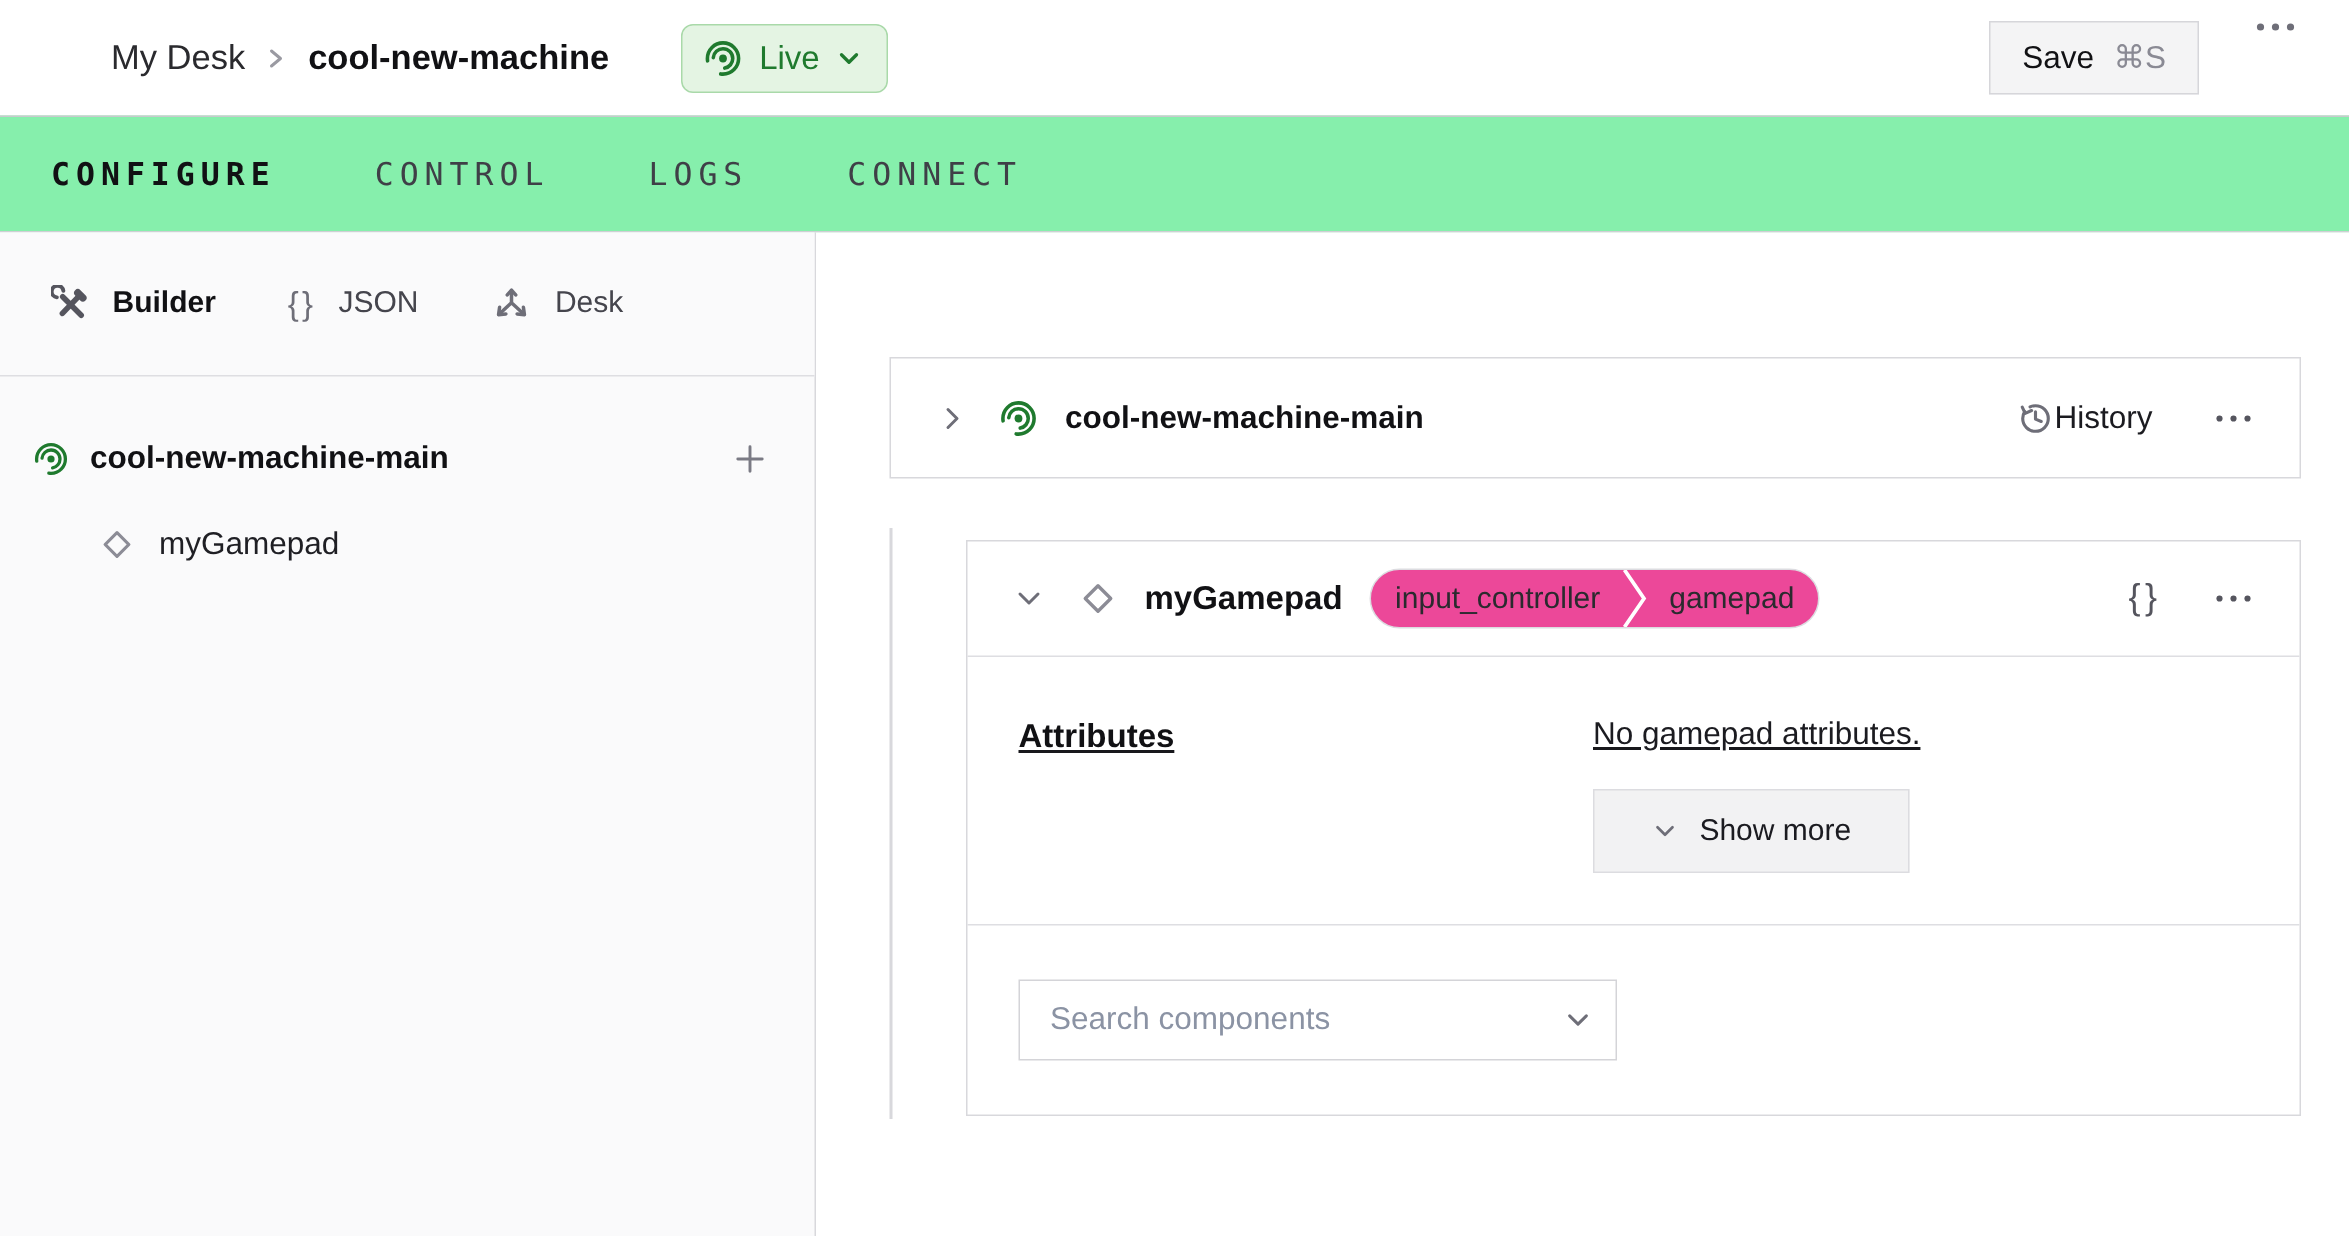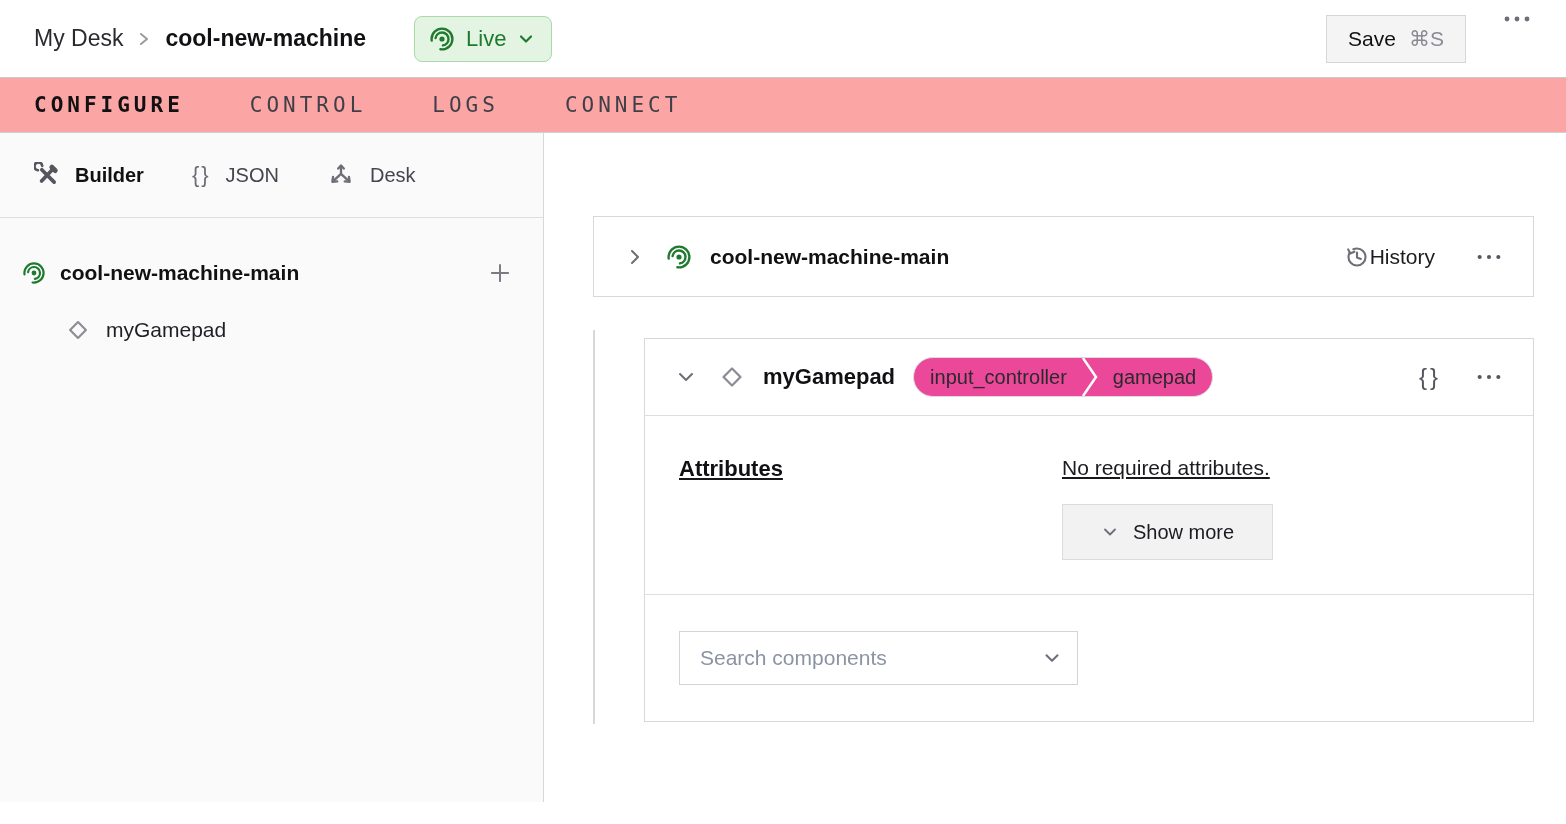--- a/index.html
+++ b/index.html
@@ -1,49 +1,49 @@
 <!DOCTYPE html>
 <html><head>
 <meta charset="utf-8">
 <style>
   * { margin:0; padding:0; box-sizing:border-box; }
   html,body { width:1566px; height:824px; overflow:hidden; background:#fff;
     font-family:"Liberation Sans","DejaVu Sans",sans-serif; color:#18181c; }
 
   
-  .topbar { height:77px; background:#fff; display:flex; align-items:center; padding:0 34px; }
+  .topbar { height:77px; background:#fff; display:flex; align-items:center; padding:0 34px;margin-left:40px; }
   .crumb-parent { font-size:23px; color:#2a2a2e; cursor:pointer; }
   .crumb-sep { margin:0 14px; display:flex; align-items:center; }
   .crumb-current { font-size:23px; font-weight:700; color:#111114; }
   .live-badge { margin-left:48px; display:inline-flex; align-items:center; gap:11px;
     background:#e4f4e3; border:1.5px solid #a9d9a9; border-radius:8px;
     padding:9px 16px 9px 14px; cursor:pointer;justify-content:center; }
   .live-badge .live-label { font-size:22px; color:#1f7a2e; font-weight:500; }
   .topbar-right { margin-left:auto; display:flex; align-items:flex-start; }
   .save-btn { display:inline-flex; align-items:center; gap:13px; background:#f4f4f5;
     border:1px solid #d6d6da; padding:11px 21px; cursor:pointer; }
   .save-label { font-size:21px; color:#111114; }
   .save-shortcut { font-size:21px; color:#8a8a94; }
   .icon-btn { background:none; border:none; cursor:pointer; display:inline-flex; align-items:center; }
   .topbar-right .icon-btn { margin-left:36px; }
 
   
-  .tabbar { height:56px; background:#fca5a5; border-top:1px solid #c9c9ce; border-bottom:1px solid #cfcfd4;
+  .tabbar { height:78px; background:#86efac; border-top:1px solid #c9c9ce; border-bottom:1px solid #cfcfd4;
     display:flex; align-items:center; gap:66px; padding:0 34px;
     font-family:"DejaVu Sans Mono","Liberation Mono",monospace; }
   .tab { background:none; border:none; font:inherit; font-size:21px; letter-spacing:4px;
     color:#3f3f47; cursor:pointer; padding:4px 0; }
   .tab.active { font-weight:700; color:#111114; }
 
   
   .content { display:flex; height:669px; }
 
   
   .sidebar { width:544px; background:#fafafb; border-right:1px solid #d8d8dc; }
-  .mode-row { height:85px; display:flex; align-items:center; padding-left:34px;
+  .mode-row { height:96px; display:flex; align-items:center; padding-left:34px;
     border-bottom:1px solid #dedee2; background:#fafafb; }
   .mode { display:inline-flex; align-items:center; gap:15px; background:none; border:none; cursor:pointer; }
   .mode .mode-label { font-size:20px; color:#45454d; }
   .mode.active .mode-label { font-weight:700; color:#111114; }
   .mode + .mode { margin-left:48px; }
   .braces { font-size:22px; color:#6e6e78; letter-spacing:2px; }
   .card-braces { font-size:24px; color:#55555e; letter-spacing:3px; }
 
   .tree { padding-top:26px; }
   .tree-root { height:58px; display:flex; align-items:center; padding:0 30px 0 22px; cursor:pointer; }
@@ -271,21 +271,21 @@
                 <circle cx="15" cy="4" r="2.2" fill="#55555e"></circle>
                 <circle cx="25" cy="4" r="2.2" fill="#55555e"></circle>
               </svg>
           </button>
         </div>
       </div>
 
       <div class="section section-attributes">
         <div class="section-label">Attributes</div>
         <div>
-          <div class="empty-text">No required attributes.</div>
+          <div class="empty-text">No gamepad attributes.</div>
           <button class="showmore-btn">
             <svg width="18" height="18" viewBox="0 0 18 18">
                 <polyline points="4,6.5 9,11.5 14,6.5" fill="none" stroke="#6e6e78" stroke-width="1.8" stroke-linecap="round" stroke-linejoin="round"></polyline>
               </svg>
             <span>Show more</span>
           </button>
         </div>
       </div>
 
       <div class="section section-depends">

